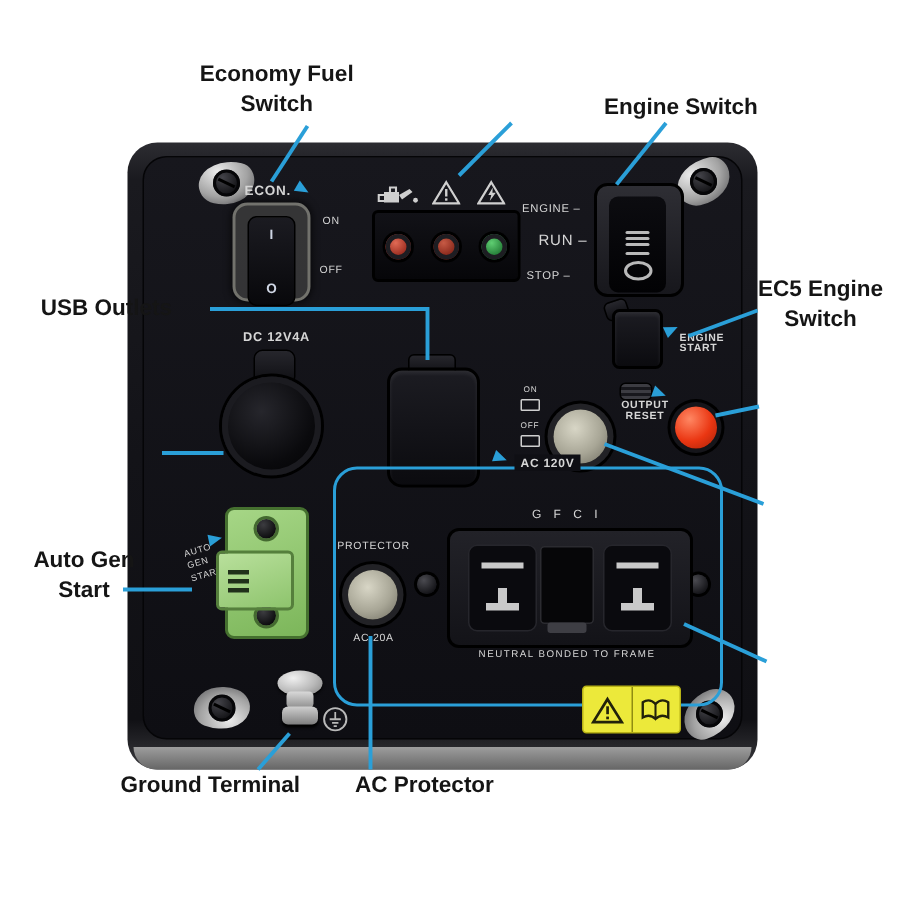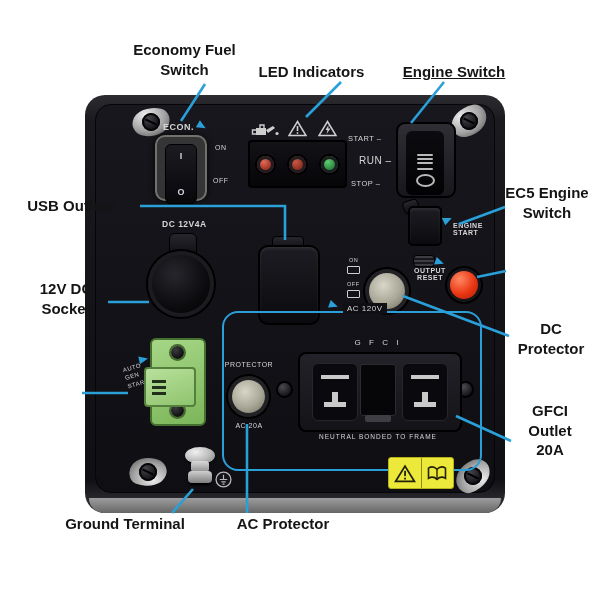--- a/index.html
+++ b/index.html
@@ -148,21 +148,21 @@
     <svg class="icon" style="left:233px;top:25px;" width="19" height="17" viewBox="0 0 19 17">
       <path d="M9.5 1.5 L18 15.5 H1 Z" fill="none" stroke="#cfcfcf" stroke-width="1.5"></path>
       <path d="M10.5 5 L7.5 10 H9.5 L8.5 14 L12.5 8.5 H10.3 Z" fill="#cfcfcf"></path>
     </svg>
     <div class="ledbar" style="left:163px;top:45px;width:95px;height:44px;">
       <span class="led" style="background:radial-gradient(circle at 40% 35%,#e06a55,#8c1f14 70%);"></span>
       <span class="led" style="background:radial-gradient(circle at 40% 35%,#c75a45,#7a1d12 70%);"></span>
       <span class="led" style="background:radial-gradient(circle at 40% 35%,#5fce72,#176b2a 70%);"></span>
     </div>
 
-    <span class="ptxt" style="left:263px;top:39px;font-size:7.5px;">START –</span>
+    <span class="ptxt" style="left:263px;top:39px;font-size:7.5px;">ENGINE –</span>
     <span class="ptxt" style="left:274px;top:60px;font-size:10px;">RUN –</span>
     <span class="ptxt" style="left:266px;top:84px;font-size:7.5px;">STOP –</span>
     <div class="eng-outer" style="left:311px;top:27px;width:56px;height:72px;">
       <div class="eng-inner">
         <span class="bars3">
             <span class="bar"></span>
             <span class="bar"></span>
             <span class="bar"></span>
           </span>
         <span class="bar"></span>
@@ -185,21 +185,21 @@
 START</span>
 
     <span class="ptxt" style="left:264px;top:162px;font-size:5.5px;">ON</span>
     <span class="batt" style="position:absolute;left:262px;top:170px;"></span>
     <span class="ptxt" style="left:262px;top:186px;font-size:5.5px;">OFF</span>
     <span class="batt" style="position:absolute;left:262px;top:194px;"></span>
     <div class="breaker" style="left:284px;top:178px;width:36px;height:36px;"></div>
 
     <div id="aczone" style="left:137px;top:216px;width:256px;height:156px;"></div>
     <span class="ptr" style="left:244px;top:207px;transform:rotate(20deg);"></span>
-    <span class="ptxt" style="left:258px;top:208px;font-size:8px;font-weight:400;background:#0f0f14;padding:1px 4px;">AC 120V</span>
+    <span class="ptxt" style="left:258px;top:208px;font-size:8px;font-weight:700;background:#0f0f14;padding:1px 4px;">AC 120V</span>
 
     <span class="ptr" style="left:54px;top:260px;transform:rotate(-12deg);"></span>
     <span class="ptxt" style="left:40px;top:268px;font-size:6px;transform:rotate(-16deg);line-height:1.4;">AUTO
 GEN
 START</span>
     <div class="greencon" style="left:65px;top:243px;width:52px;height:84px;">
       <span class="gscrew" style="left:19px;top:6px;"></span>
       <span class="gscrew" style="left:19px;top:64px;"></span>
     </div>
     <div class="greenplug" style="left:59px;top:272px;width:42px;height:36px;">
@@ -257,34 +257,28 @@
       <span class="gnut"></span>
     </div>
     <svg class="icon" style="left:130px;top:376px;" width="17" height="17" viewBox="0 0 16 16">
       <circle cx="8" cy="8" r="7" fill="#14141a" stroke="#b9b9b9" stroke-width="1.2"></circle>
       <path d="M8 3.5 V8 M4.5 8 H11.5 M6 10.3 H10 M7 12.3 H9" stroke="#b9b9b9" stroke-width="1.1" fill="none"></path>
     </svg>
   </div>
 
   <div class="label" style="left:112px;top:40px;width:145px;">Economy Fuel
 Switch</div>
-  <div class="label" style="left:249px;top:62px;width:125px;">LED Indicators</div>
-  <div class="label" style="left:394px;top:62px;width:120px;text-decoration:underline;">Engine Switch</div>
+  <div class="label" style="left:394px;top:62px;width:120px;">Engine Switch</div>
   <div class="label" style="left:5px;top:196px;width:132px;">USB Outlets</div>
-  <div class="label" style="left:20px;top:279px;width:92px;">12V DC
-Socket</div>
-  <div class="label" style="left:50px;top:514px;width:150px;">Ground Terminal</div>
+  <div class="label" style="left:8px;top:364px;width:96px;">Auto Gen
+Start</div>
+  <div class="label" style="left:50px;top:514px;width:150px;text-align:right;">Ground Terminal</div>
   <div class="label" style="left:224px;top:514px;width:118px;">AC Protector</div>
   <div class="label" style="left:496px;top:183px;width:102px;">EC5 Engine
 Switch</div>
-  <div class="label" style="left:504px;top:319px;width:94px;">DC
-Protector</div>
-  <div class="label" style="left:510px;top:401px;width:80px;">GFCI
-Outlet
-20A</div>
 
   <svg id="leaders" width="600" height="600" viewBox="0 0 600 600">
     <g stroke="#2a9fd8" stroke-width="2.6" fill="none">
       <line x1="205" y1="84" x2="181" y2="121"></line>
       <line x1="341" y1="82" x2="306" y2="117"></line>
       <line x1="444" y1="82" x2="411" y2="123"></line>
       <polyline points="140,206 285,206 285,240"></polyline>
       <line x1="108" y1="302" x2="149" y2="302"></line>
       <line x1="82" y1="393" x2="128" y2="393"></line>
       <line x1="172" y1="513" x2="193" y2="489"></line>

